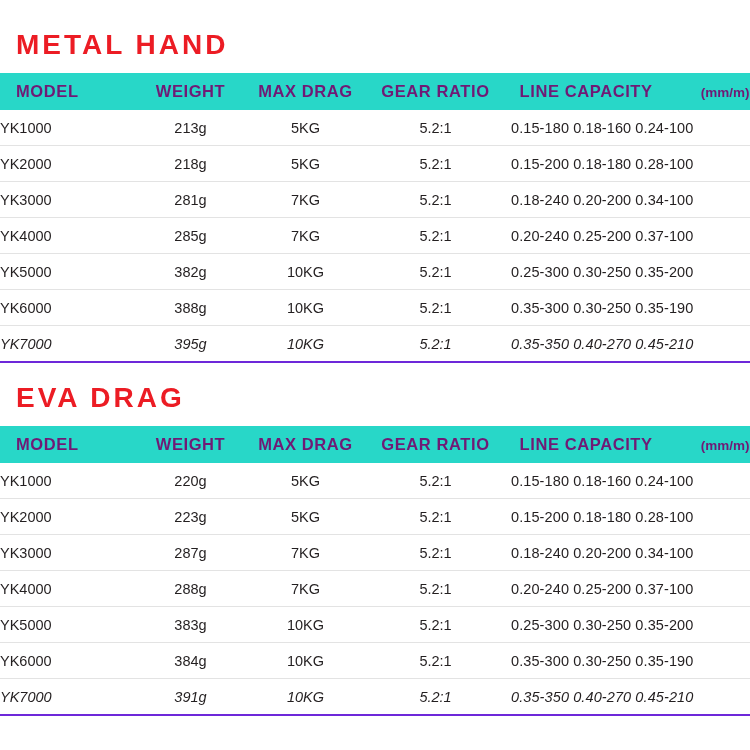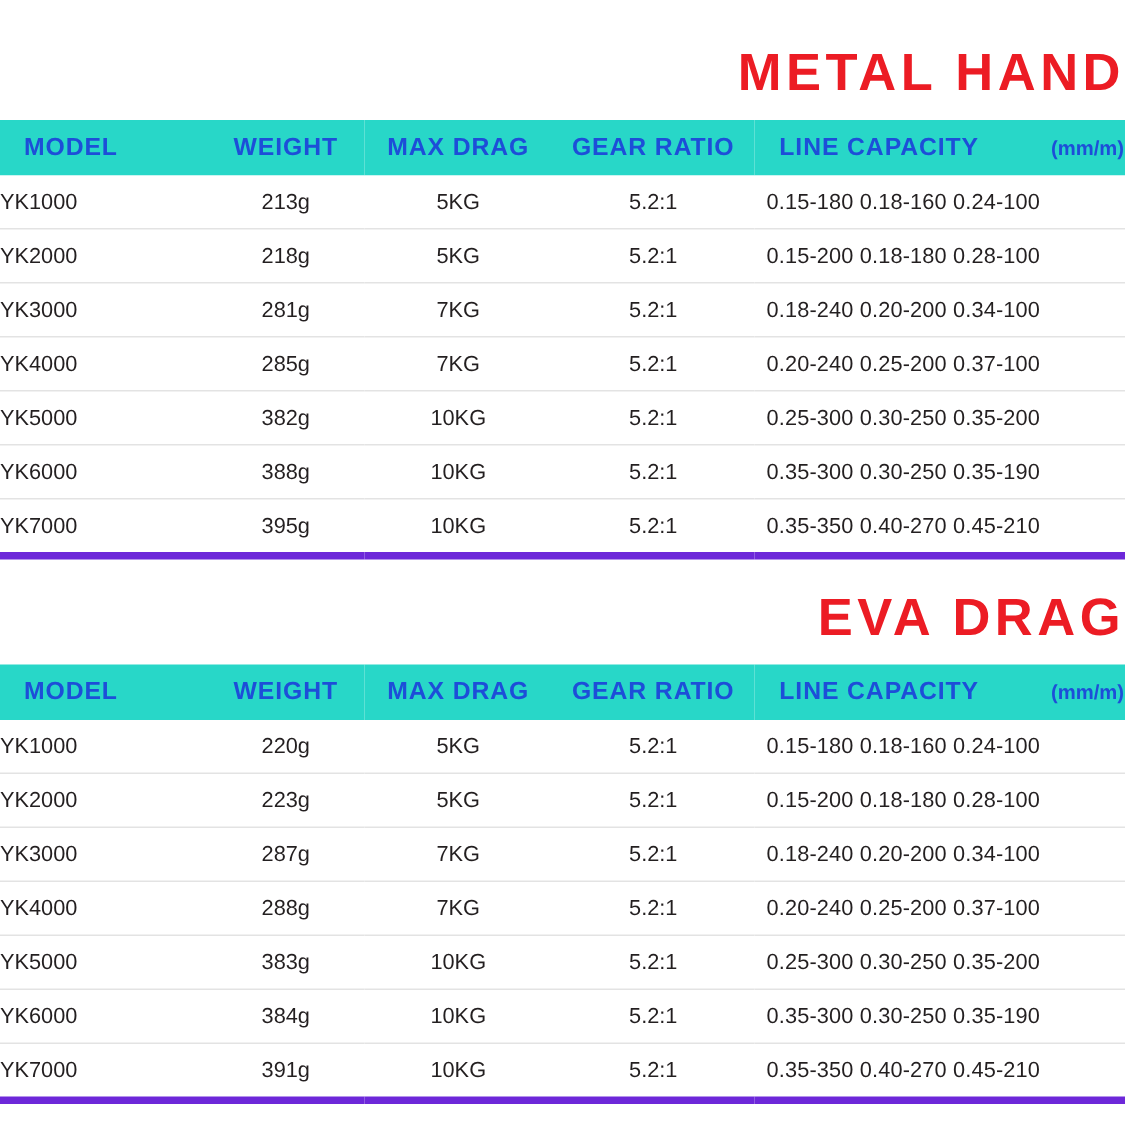--- a/index.html
+++ b/index.html
@@ -18,39 +18,38 @@
     width: 750px;
     height: 750px;
     position: relative;
     box-sizing: border-box;
   }
   .section {
     width: 750px;
   }
   .section-title {
     color: #ec1c24;
-    font-size: 35px;
+    font-size: 28px;
     font-weight: bold;
     letter-spacing: 3px;
     padding: 0 0 0 16px;
     margin: 0;
     line-height: 1;
-    text-align: right;
   }
   .sec1 .section-title { padding-top: 31px; }
   .sec2 .section-title { padding-top: 21px; }
   .spec-table {
     width: 750px;
     border-collapse: collapse;
     table-layout: fixed;
     margin-top: 14px;
   }
   .spec-table thead th {
     background: #28d7c8;
-    color: #1d4ed8;
+    color: #701a75;
     font-size: 16.5px;
     font-weight: bold;
     letter-spacing: 0.6px;
     padding: 9px 0 9px 0;
     text-align: center;
     border: none;
   }
   .spec-table thead th .unit {
     font-weight: bold;
     font-size: 13.5px;
@@ -63,21 +62,22 @@
   }
   .spec-table tbody td {
     font-size: 14.5px;
     color: #231f20;
     text-align: center;
     padding: 9.5px 0 9.5px 0;
     border-bottom: 1px solid #e3e3e3;
     background: #ffffff;
   }
   .spec-table tbody tr:last-child td {
-    border-bottom: 5px solid #6d28d9;
+    border-bottom: 2px solid #6d28d9;
+    font-style: italic;
   }
   .spec-table tbody td.col-model {
     text-align: left;
   }
   .spec-table tbody td.col-linecap {
     text-align: left;
     padding-left: 8px;
     letter-spacing: 0.1px;
   }
   .col-model { width: 122px; }

